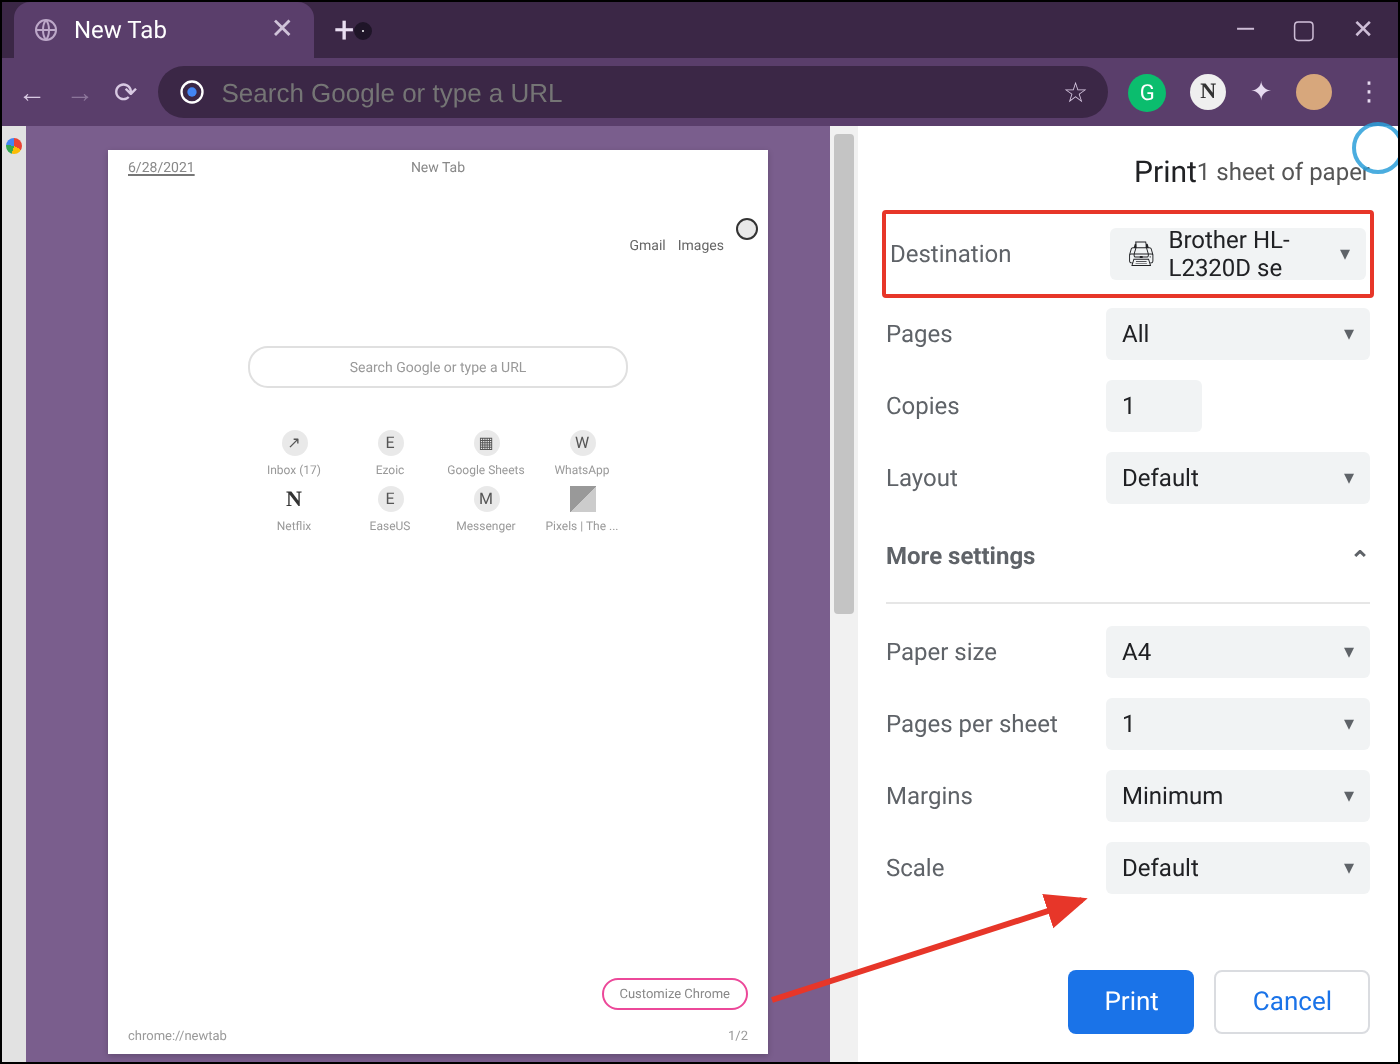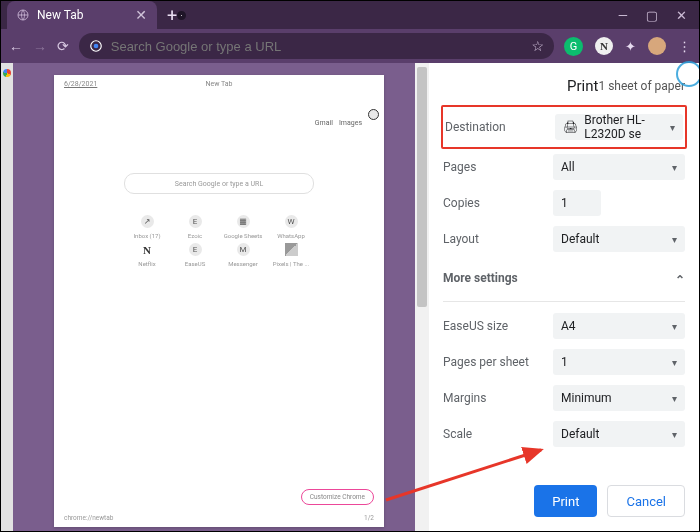--- a/index.html
+++ b/index.html
@@ -328,21 +328,21 @@
             <span>Default</span>
             <span class="car">▾</span>
           </div>
         </div>
         <div class="more">
           <span>More settings</span>
           <span class="car" style="transform:translateY(2px)">⌃</span>
         </div>
         <div class="hr"></div>
         <div class="row">
-          <span class="label">EaseUS size</span>
+          <span class="label">Paper size</span>
           <div class="control dd">
             <span>A4</span>
             <span class="car">▾</span>
           </div>
         </div>
         <div class="row">
           <span class="label">Pages per sheet</span>
           <div class="control dd">
             <span>1</span>
             <span class="car">▾</span>

